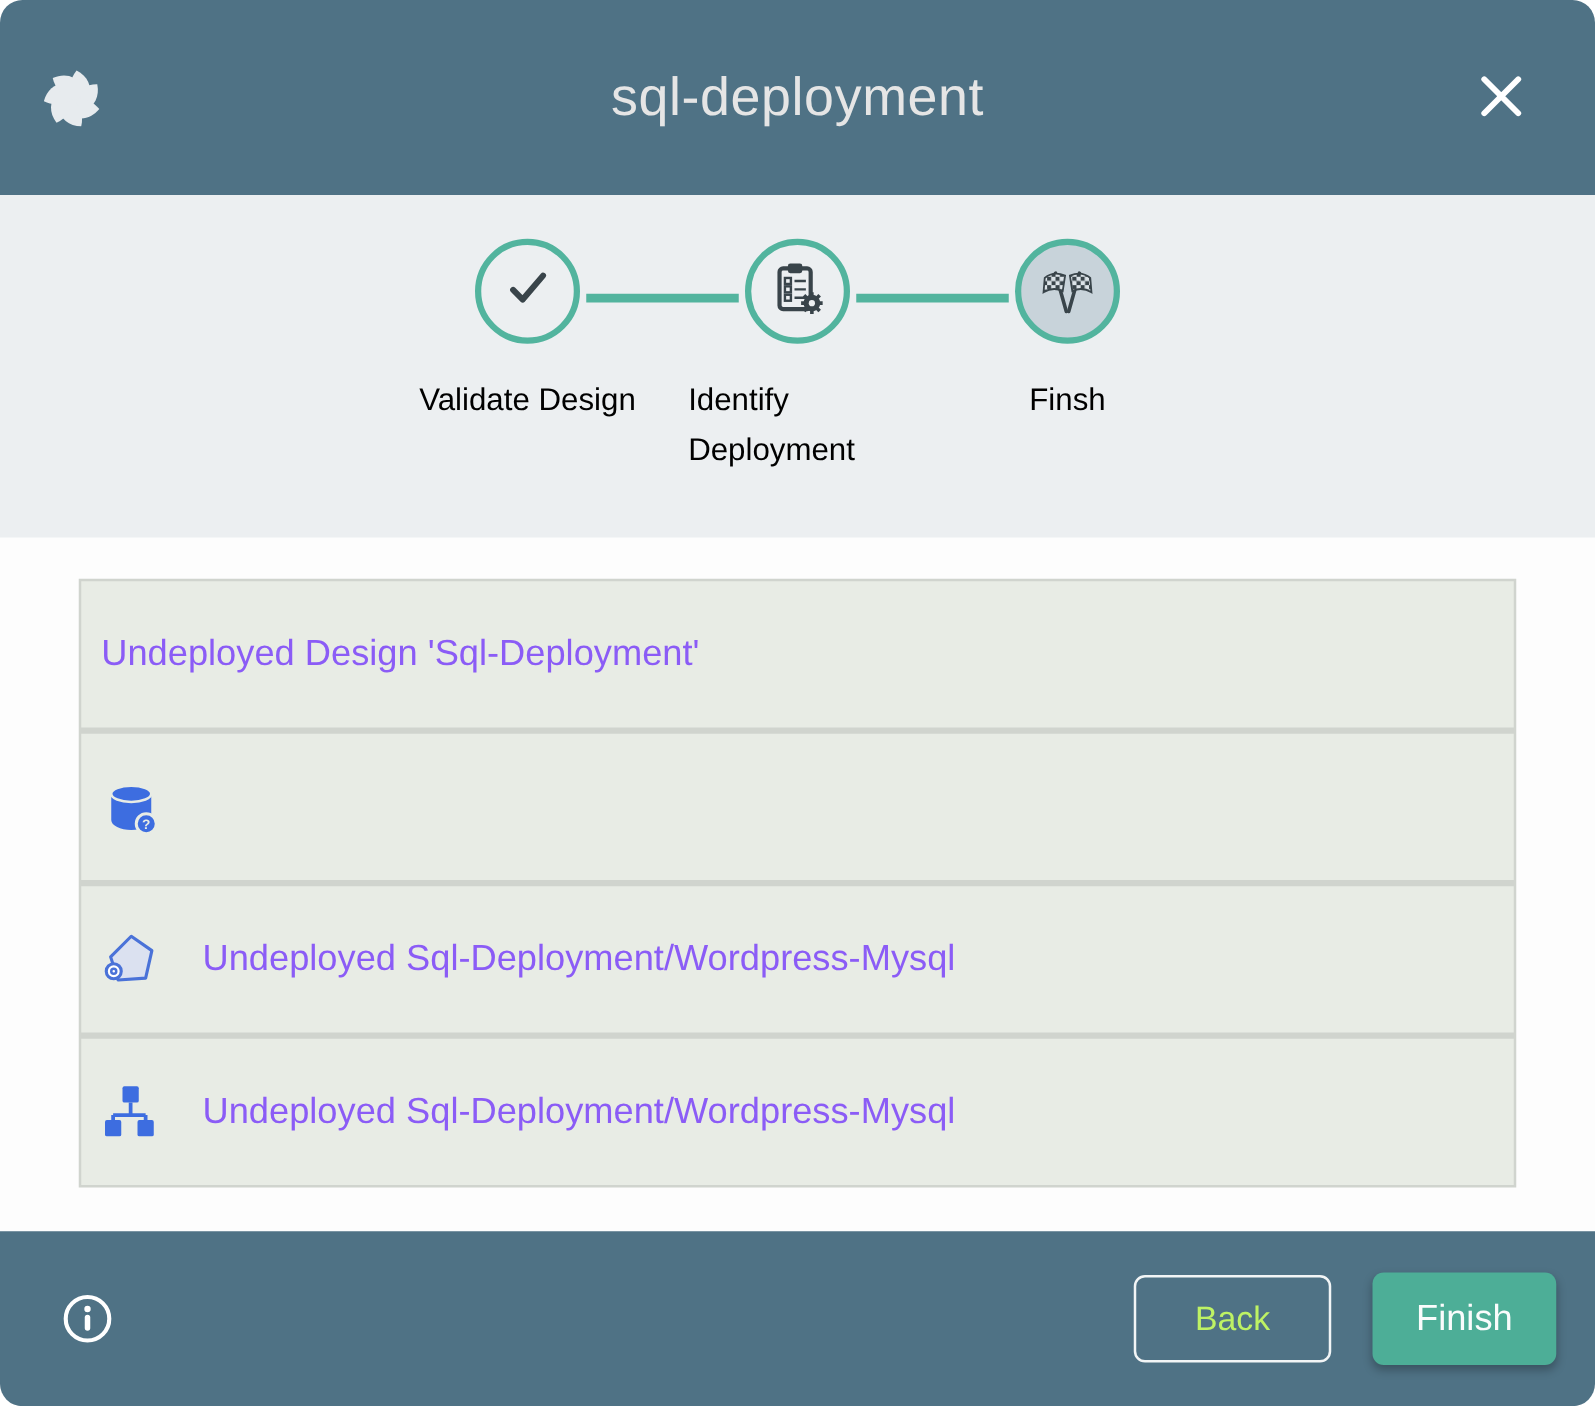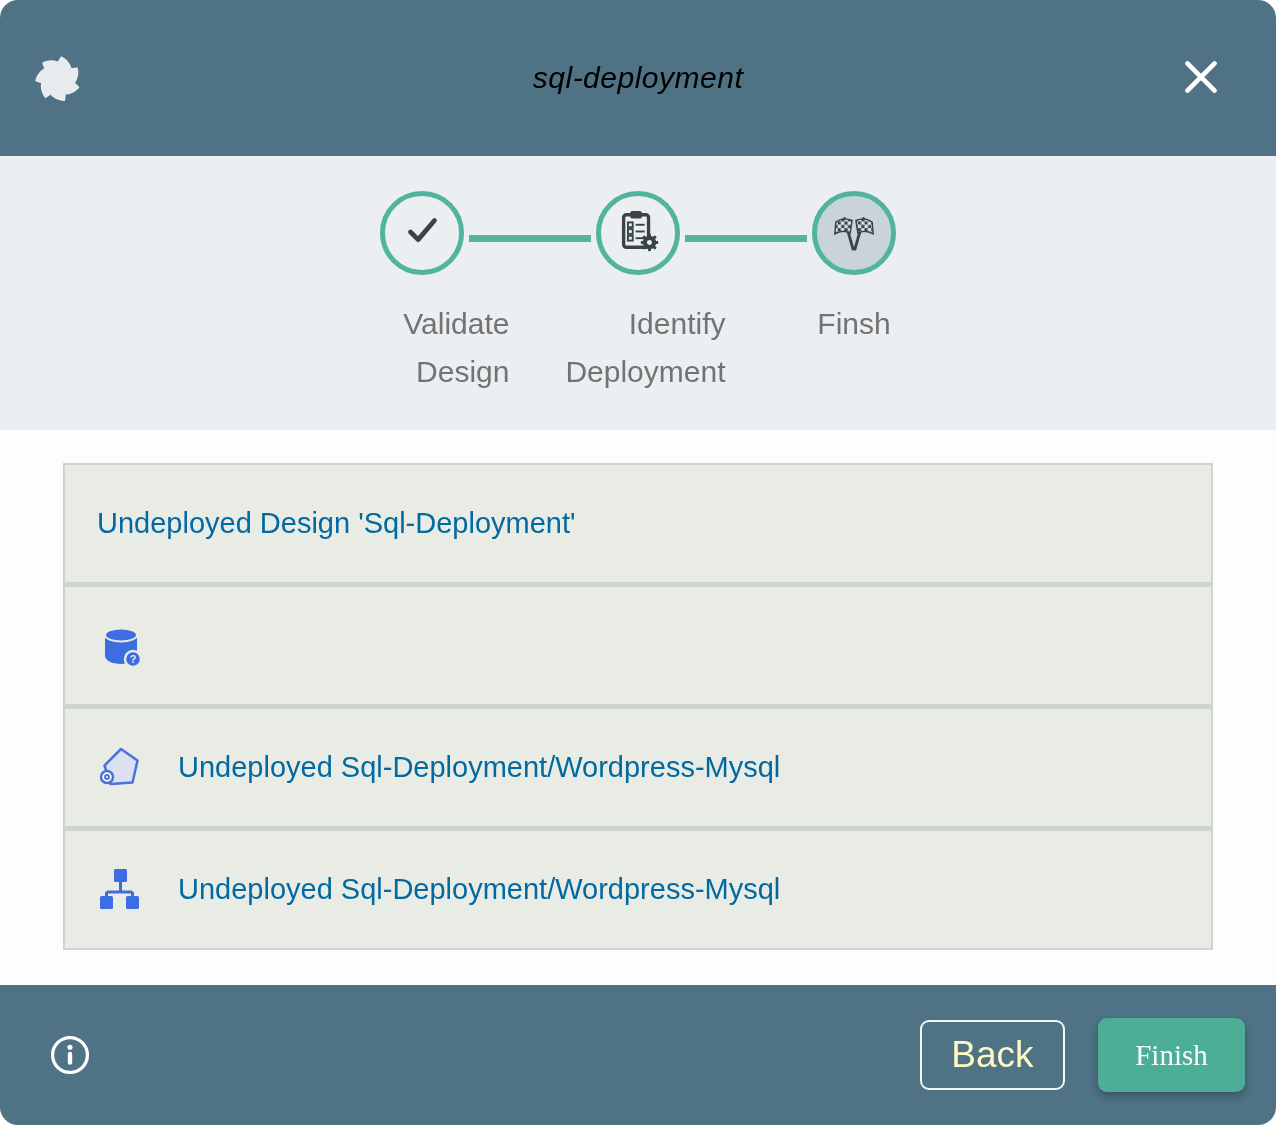--- a/index.html
+++ b/index.html
@@ -15,21 +15,21 @@
     background:#FDFDFD;
   }
 
   
   .titlebar {
     height:156px; background:#4F7285; position:relative;
     display:flex; align-items:center; justify-content:center;
   }
   .logo { position:absolute; left:32px; top:50px; width:52px; height:56px; }
   .dialog-title {
-    color:#000000; font-size:30px; letter-spacing:0.5px;font-style:italic;
+    color:#e5e5e5; font-size:43px; letter-spacing:0.5px;
   }
   .close-btn {
     position:absolute; right:52px; top:54px;
     width:46px; height:46px; cursor:pointer;
     display:flex; align-items:center; justify-content:center;
   }
 
   
   .stepper-section { height:274px; background:#ECEFF1; }
   .steps { display:flex; justify-content:center; padding-top:35px; }
@@ -41,61 +41,60 @@
     content:""; position:absolute; left:-61px; top:44px;
     width:122px; height:7px; background:#52B49E; z-index:0;
   }
   .step-circle {
     width:84px; height:84px; border:5px solid #52B49E; border-radius:50%;
     background:#ECEFF1; display:flex; align-items:center; justify-content:center;
     position:relative; z-index:1; cursor:pointer;
   }
   .step.active .step-circle { background:#C8D3DA; }
   .step-label {
-    margin-top:25px; font-size:30px; color:#737373;
-    text-align:right; line-height:1.6; max-width:175px;
+    margin-top:25px; font-size:25px; color:#000000;
+    text-align:left; line-height:1.6; max-width:175px;
   }
 
   
   .content { background:#FDFDFD; }
   .result-list {
     margin:33px 63px 0 63px;
     background:#D0D4CE; padding:2px;
   }
   .result-row {
     background:#E8ECE5; height:117px;
-    display:flex; align-items:center; padding:0 32px;
+    display:flex; align-items:center; padding:0 16px;
     margin-bottom:5px;
-    font-size:29px; color:#0369a1;
+    font-size:29px; color:#8b5cf6;
   }
   .result-row:last-child { margin-bottom:0; }
   .row-icon { width:48px; height:48px; flex:0 0 48px; margin-right:33px; }
 
   
   .footer {
     position:absolute; left:0; right:0; bottom:0; height:140px;
     background:#4F7285; display:flex; align-items:center;
   }
   .info-btn { margin-left:48px; width:44px; height:44px; cursor:pointer; }
   .footer-spacer { flex:1; }
   .btn {
     font-family:"Liberation Sans", sans-serif;
     display:flex; align-items:center; justify-content:center;
     border-radius:9px; cursor:pointer;
   }
   .btn-back {
-    width:145px; height:70px; margin-right:33px;
-    border:2px solid #F2F5F6; background:transparent; color:#fef9c3;
-    font-size:37px;
+    width:158px; height:70px; margin-right:33px;
+    border:2px solid #F2F5F6; background:transparent; color:#bef264;
+    font-size:27px;
   }
   .btn-finish {
     width:147px; height:74px; margin-right:31px;
     border:none; background:#4DAE97; color:#FAFCFC; font-size:29px;
     box-shadow:0 4px 8px rgba(0,0,0,0.28);
-    font-family:Liberation Serif, serif;
   }
 </style>
 </head>
 <body>
 
 <div class="dialog">
 
   <div class="titlebar">
     <span class="logo">
       <svg viewBox="0 0 48 48" width="52" height="56">

